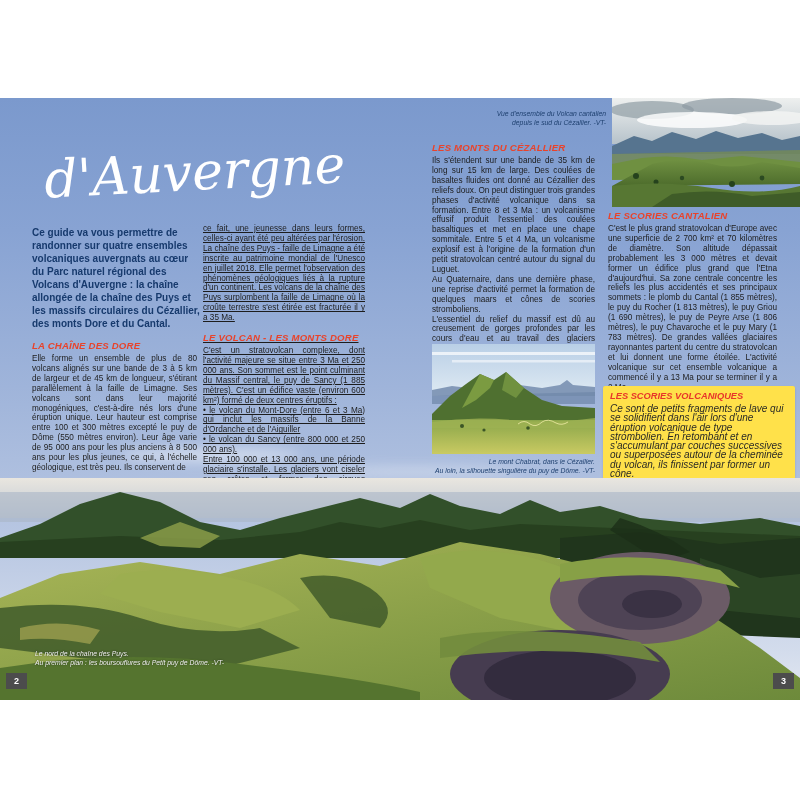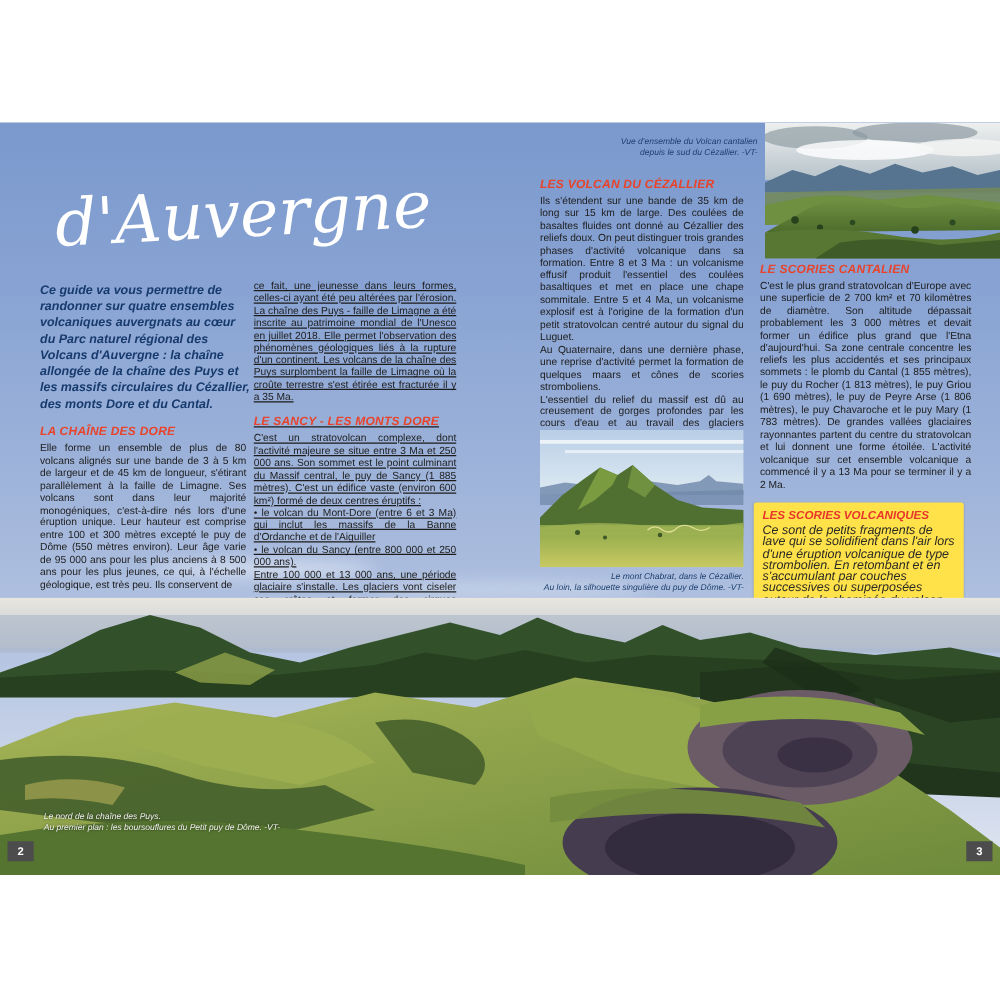--- a/index.html
+++ b/index.html
@@ -12,21 +12,21 @@
 
   
   .title1{position:absolute;left:36px;top:14px;color:#ffffff;font-weight:bold;
           font-size:41px;letter-spacing:1px;line-height:1;}
   .title2{position:absolute;left:44px;top:48px;color:#ffffff;
           font-family:"DejaVu Serif",serif;font-style:italic;font-size:52px;line-height:1;
           transform:rotate(-3deg);}
 
   
   .intro{position:absolute;left:32px;top:128px;width:170px;
-         color:#173a6d;font-style:italic;font-weight:bold;font-size:10px;line-height:13px;}
+         color:#173a6d;font-weight:bold;font-size:10px;line-height:13px;}
 
   
   .col{position:absolute;color:#1d1d1d;font-size:8.2px;line-height:9.9px;text-align:justify;}
   .col .h{color:#e8432b;font-style:italic;font-weight:bold;font-size:9.6px;line-height:12px;
           letter-spacing:.2px;text-align:left;margin:0 0 2px 0;}
   .pre{white-space:pre-line;}
   .col1{left:32px;top:242px;width:165px;}
   .col2{left:203px;top:126px;width:162px;text-decoration:underline;}
   .col2 .h{margin-top:9px;}
   .col3{left:432px;top:44px;width:163px;}
@@ -42,21 +42,21 @@
   .photo svg{display:block;}
   .photo-topright{left:612px;top:0;width:188px;height:109px;}
   .photo-mid{left:432px;top:246px;width:163px;height:110px;}
   .photo-bottom{left:0;top:380px;width:800px;height:222px;}
 
   .cap-bottom{position:absolute;left:35px;top:552px;width:300px;color:#f2f2f2;font-style:italic;
               font-size:6.8px;line-height:8.8px;text-align:left;white-space:pre-line;
               text-shadow:0 0 2px rgba(0,0,0,.6);}
 
   
-  .infobox{position:absolute;left:603px;top:304px;width:168px;background:#ffe14a;
+  .infobox{position:absolute;left:603px;top:288px;width:192px;background:#ffe14a;
            border-radius:2px;padding:5px 7px 6px 7px;box-sizing:border-box;
            box-shadow:0 1px 2px rgba(0,0,0,.15);}
   .infobox .h{color:#e8352a;font-style:italic;font-weight:bold;font-size:9.3px;line-height:11px;margin:0 0 2px 0;}
   .infobox .b{color:#2a2a25;font-style:italic;font-size:10px;line-height:9.3px;}
 
   
   .badge{position:absolute;top:575px;width:21px;height:16px;background:#4c4c4c;color:#ffffff;
          font-weight:bold;font-size:9px;display:flex;align-items:center;justify-content:center;}
   .badge-left{left:6px;}
   .badge-right{left:773px;}
@@ -74,29 +74,29 @@
 
     <div class="intro">Ce guide va vous permettre de randonner sur quatre ensembles volcaniques auvergnats au cœur du Parc naturel régional des Volcans d'Auvergne : la chaîne allongée de la chaîne des Puys et les massifs circulaires du Cézallier, des monts Dore et du Cantal.</div>
 
     <div class="col col1">
       <div class="h">LA CHAÎNE DES DORE</div>
       <div>Elle forme un ensemble de plus de 80 volcans alignés sur une bande de 3 à 5 km de largeur et de 45 km de longueur, s'étirant parallèlement à la faille de Limagne. Ses volcans sont dans leur majorité monogéniques, c'est-à-dire nés lors d'une éruption unique. Leur hauteur est comprise entre 100 et 300 mètres excepté le puy de Dôme (550 mètres environ). Leur âge varie de 95 000 ans pour les plus anciens à 8 500 ans pour les plus jeunes, ce qui, à l'échelle géologique, est très peu. Ils conservent de</div>
     </div>
 
     <div class="col col2">
       <div>ce fait, une jeunesse dans leurs formes, celles-ci ayant été peu altérées par l'érosion. La chaîne des Puys - faille de Limagne a été inscrite au patrimoine mondial de l'Unesco en juillet 2018. Elle permet l'observation des phénomènes géologiques liés à la rupture d'un continent. Les volcans de la chaîne des Puys surplombent la faille de Limagne où la croûte terrestre s'est étirée est fracturée il y a 35 Ma.</div>
-      <div class="h">LE SANCY - LES MONTS DORE</div>
+      <div class="h">LE VOLCAN - LES MONTS DORE</div>
       <div class="pre">C'est un stratovolcan complexe, dont l'activité majeure se situe entre 3 Ma et 250 000 ans. Son sommet est le point culminant du Massif central, le puy de Sancy (1 885 mètres). C'est un édifice vaste (environ 600 km²) formé de deux centres éruptifs :
 • le volcan du Mont-Dore (entre 6 et 3 Ma) qui inclut les massifs de la Banne d'Ordanche et de l'Aiguiller
 • le volcan du Sancy (entre 800 000 et 250 000 ans).
 Entre 100 000 et 13 000 ans, une période glaciaire s'installe. Les glaciers vont ciseler ses crêtes et former des cirques (Chaudefour, La Fontaine Salée).</div>
     </div>
 
     <div class="col col3">
-      <div class="h">LES VOLCAN DU CÉZALLIER</div>
+      <div class="h">LES MONTS DU CÉZALLIER</div>
       <div class="pre">Ils s'étendent sur une bande de 35 km de long sur 15 km de large. Des coulées de basaltes fluides ont donné au Cézallier des reliefs doux. On peut distinguer trois grandes phases d'activité volcanique dans sa formation. Entre 8 et 3 Ma : un volcanisme effusif produit l'essentiel des coulées basaltiques et met en place une chape sommitale. Entre 5 et 4 Ma, un volcanisme explosif est à l'origine de la formation d'un petit stratovolcan centré autour du signal du Luguet.
 Au Quaternaire, dans une dernière phase, une reprise d'activité permet la formation de quelques maars et cônes de scories stromboliens.
 L'essentiel du relief du massif est dû au creusement de gorges profondes par les cours d'eau et au travail des glaciers quaternaires.</div>
     </div>
 
     <div class="photo photo-mid">
       <svg width="163" height="110" viewBox="0 0 163 110">
         <defs>
           <linearGradient id="mSky" x1="0" y1="0" x2="0" y2="1">
             <stop offset="0" stop-color="#b9cfe6"></stop>

